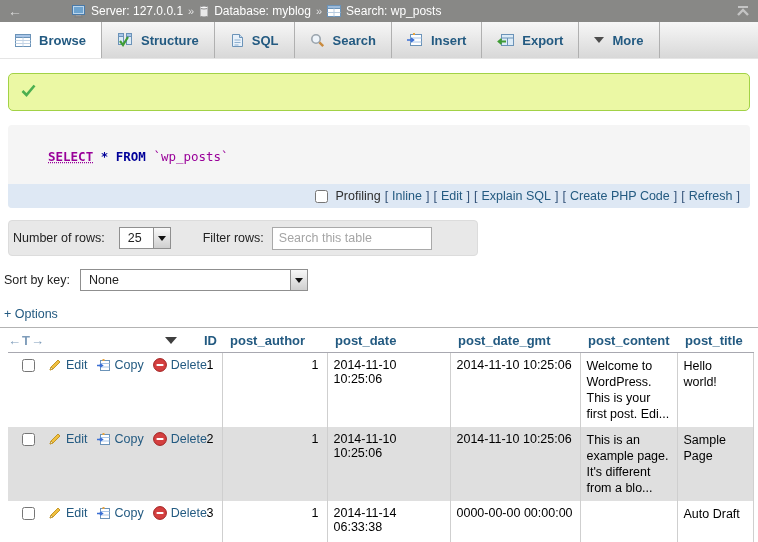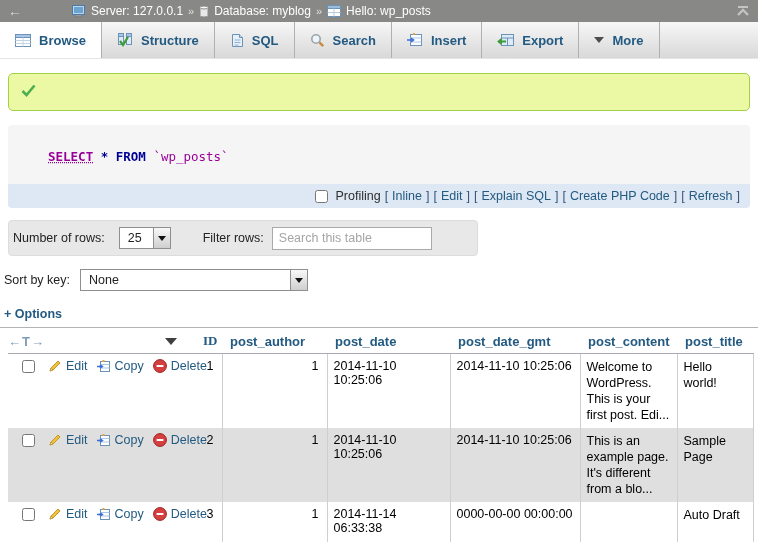--- a/index.html
+++ b/index.html
@@ -55,33 +55,33 @@
   .selectbox .val { padding:0 8px; font-size:12.5px; }
   .selectbox .btn { width:17px; height:100%; border-left:1px solid #8f8f8f;
     background:linear-gradient(#f8f8f8,#cfcfcf); display:flex; align-items:center;
     justify-content:center; }
   .selectbox .btn .arr { width:0; height:0; border-left:4px solid transparent;
     border-right:4px solid transparent; border-top:5px solid #111; }
   .filter-input { width:160px; height:23px; border:1px solid #a9a9a9; padding:0 6px;
     font-size:12.5px; font-family:inherit; color:#333; }
   .filter-input::placeholder { color:#a5a5a5; }
   .sortrow { margin:13px 8px 0 4px; display:flex; align-items:center; font-size:12.5px; color:#222; }
-  .options { margin:16px 8px 6px 4px; font-size:12.5px; color:#235a81; cursor:pointer;font-weight:bold; }
+  .options { margin:16px 8px 6px 4px; font-size:12.5px; color:#235a81; cursor:pointer; }
 
   
   .tablewrap { border-top:1px solid #b3b3b3; }
   table.grid { border-collapse:collapse; table-layout:fixed; margin-left:8px; width:745px;
     font-size:12.5px; color:#000; }
   table.grid th { font-weight:bold; color:#235a81; text-align:left; padding:5px 4px 4px 8px;
     border-bottom:1px solid #a8a8b0; white-space:nowrap; cursor:pointer; font-size:13px; }
   table.grid th.hdr-actions { padding-left:0; cursor:default; }
   table.grid td { vertical-align:top; padding:5px 6px; }
   table.grid td.bordered { border-left:1px solid #cfcfcf; }
   table.grid td.num { text-align:right; padding-right:8px; }
-  table.grid th.num { text-align:left; padding-right:5px;font-family:Liberation Serif, serif; }
+  table.grid th.num { text-align:right; padding-right:5px; }
   table.grid td.last { border-right:1px solid #cfcfcf; }
   tr.row-odd  { background:#ffffff; }
   tr.row-even { background:#dfdfdf; }
   tr.data-row { height:72px; }
   .hdr-actions-inner { display:flex; align-items:center; justify-content:space-between; }
   .colmove { color:#7e9cba; font-size:13px; letter-spacing:1px; cursor:pointer; }
   .hdr-dd { width:0; height:0; border-left:6px solid transparent;
     border-right:6px solid transparent; border-top:7px solid #3f3f3f; cursor:pointer;
     margin-right:14px; }
   .actions { display:flex; align-items:center; gap:9px; white-space:nowrap; }
@@ -121,21 +121,21 @@
     <span class="sep">»</span>
     <span class="crumb">
       <span>
         <svg width="14" height="12" viewBox="0 0 14 12">
             <rect x="0.5" y="0.5" width="13" height="11" fill="#fff" stroke="#6b93b8"></rect>
             <rect x="0.5" y="0.5" width="13" height="3" fill="#9dbbdb" stroke="#6b93b8"></rect>
             <line x1="0.5" y1="7.5" x2="13.5" y2="7.5" stroke="#b9cde1"></line>
             <line x1="7" y1="3.5" x2="7" y2="11.5" stroke="#b9cde1"></line>
           </svg>
       </span>
-      <span>Hello: wp_posts</span>
+      <span>Search: wp_posts</span>
     </span>
   </div>
   <span class="spacer"></span>
   <span>
     <svg width="14" height="11" viewBox="0 0 14 11">
         <rect x="2" y="0" width="10" height="2" fill="#c4c4c4"></rect>
         <path d="M2 9 L7 4 L12 9" fill="none" stroke="#c4c4c4" stroke-width="2.4"></path>
       </svg>
   </span>
 </div>

